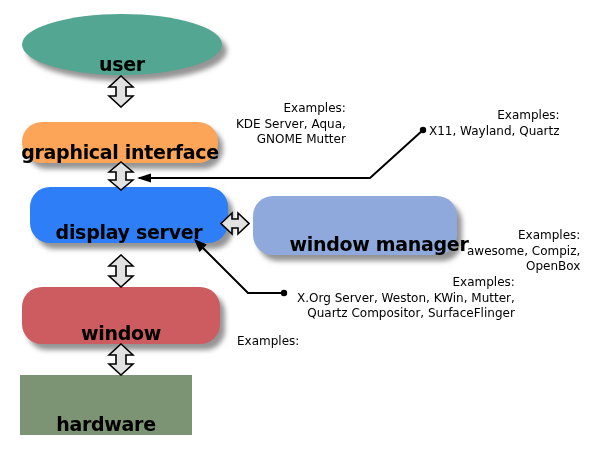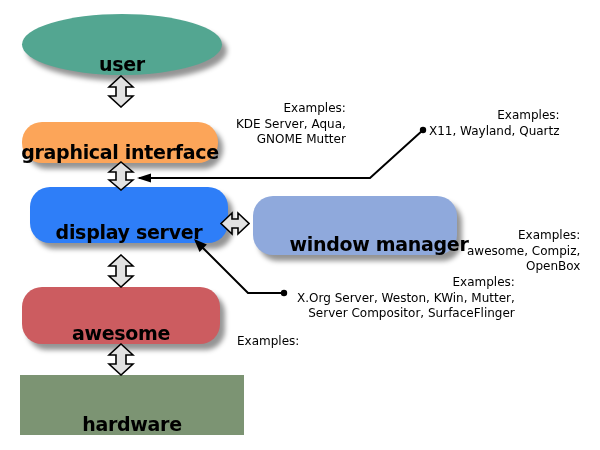--- a/index.html
+++ b/index.html
@@ -25,21 +25,21 @@
     box-shadow: 5px 6px 5px rgba(0,0,0,0.42);
   }
   .node.rounded { border-radius: 20px; }
   .node.ellipse { border-radius: 50%; }
   .node.flat { box-shadow: none; border-radius: 0; }
   #node-user        { left: 22px;  top: 14px;  width: 200px; height: 61px; }
   #node-gi          { left: 22px;  top: 122px; width: 196px; height: 41px; }
   #node-ds          { left: 22px;  top: 187px; width: 198px; height: 56px; margin-left: 8px; }
   #node-wm          { left: 253px; top: 196px; width: 204px; height: 59px; padding-left: 48px; }
   #node-kernel      { left: 22px;  top: 287px; width: 198px; height: 57px; }
-  #node-hardware    { left: 20px;  top: 375px; width: 224px; height: 60px; }
+  #node-hardware    { left: 20px;  top: 375px; width: 172px; height: 60px; }
   .annotation {
     position: absolute;
     font-size: 12px;
     line-height: 15.5px;
     color: #000;
     white-space: nowrap;
     text-align: right;
   }
   #ann-gi     { left: 236px; top: 101px; }
   #ann-proto  { left: 429px; top: 108px; }
@@ -78,21 +78,21 @@
 
   <div class="node rounded" id="node-ds" style="background: rgb(46, 126, 248);">
     <span>display server</span>
   </div>
 
   <div class="node rounded" id="node-wm" style="background: rgb(143, 169, 220);">
     <span>window manager</span>
   </div>
 
   <div class="node rounded" id="node-kernel" style="background: rgb(204, 92, 96);">
-    <span>awesome</span>
+    <span>window</span>
   </div>
 
   <div class="node flat" id="node-hardware" style="background: rgb(124, 148, 115);">
     <span>hardware</span>
   </div>
 
   <svg class="arrow-svg" id="arrow-user-gi" width="28" height="33" viewBox="0 0 28 33">
     <polygon class="arrow-shape" points="14,1 26,12 19,12 19,21 26,21 14,32 2,21 9,21 9,12 2,12"></polygon>
   </svg>
 
@@ -138,20 +138,20 @@
 
   <div class="annotation" id="ann-wm">
     <div>Examples:</div>
     <div>awesome, Compiz,</div>
     <div>OpenBox</div>
   </div>
 
   <div class="annotation" id="ann-ds">
     <div>Examples:</div>
     <div>X.Org Server, Weston, KWin, Mutter,</div>
-    <div>Server Compositor, SurfaceFlinger</div>
+    <div>Quartz Compositor, SurfaceFlinger</div>
   </div>
 
   <div class="annotation" id="ann-kernel">
     <div>Examples:</div>
   </div>
 
 </div>
 
 </body></html>

